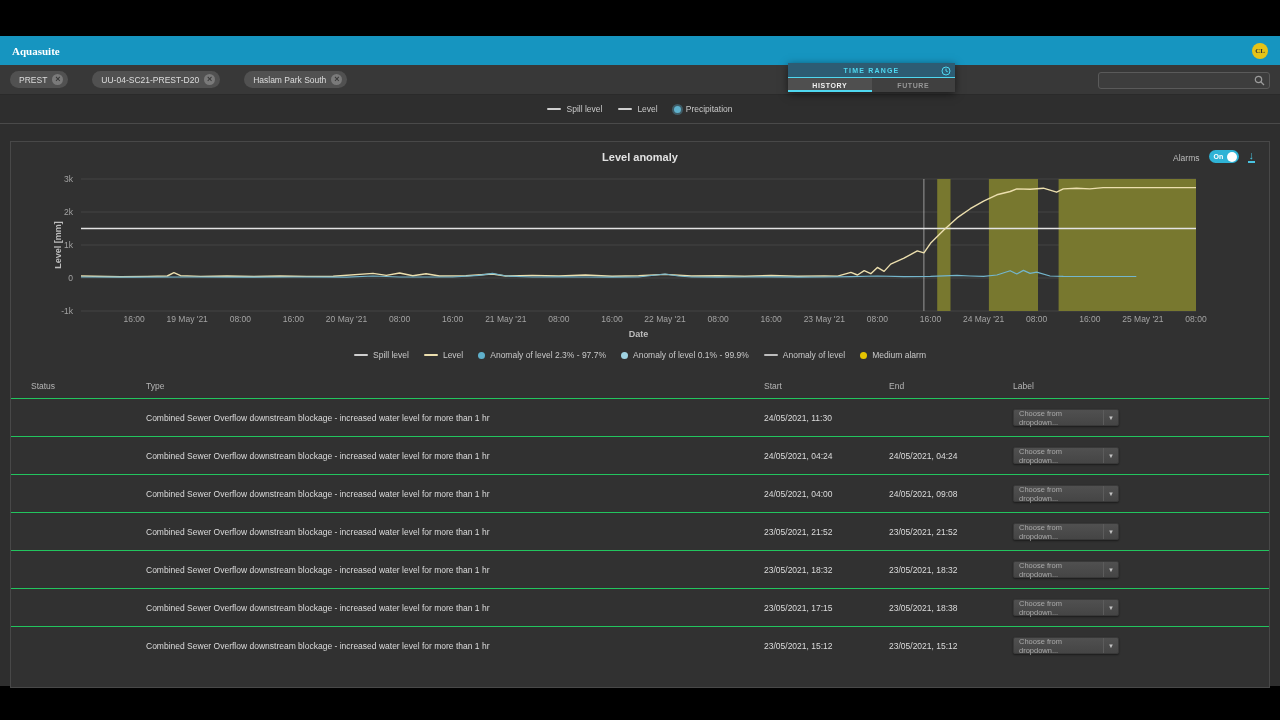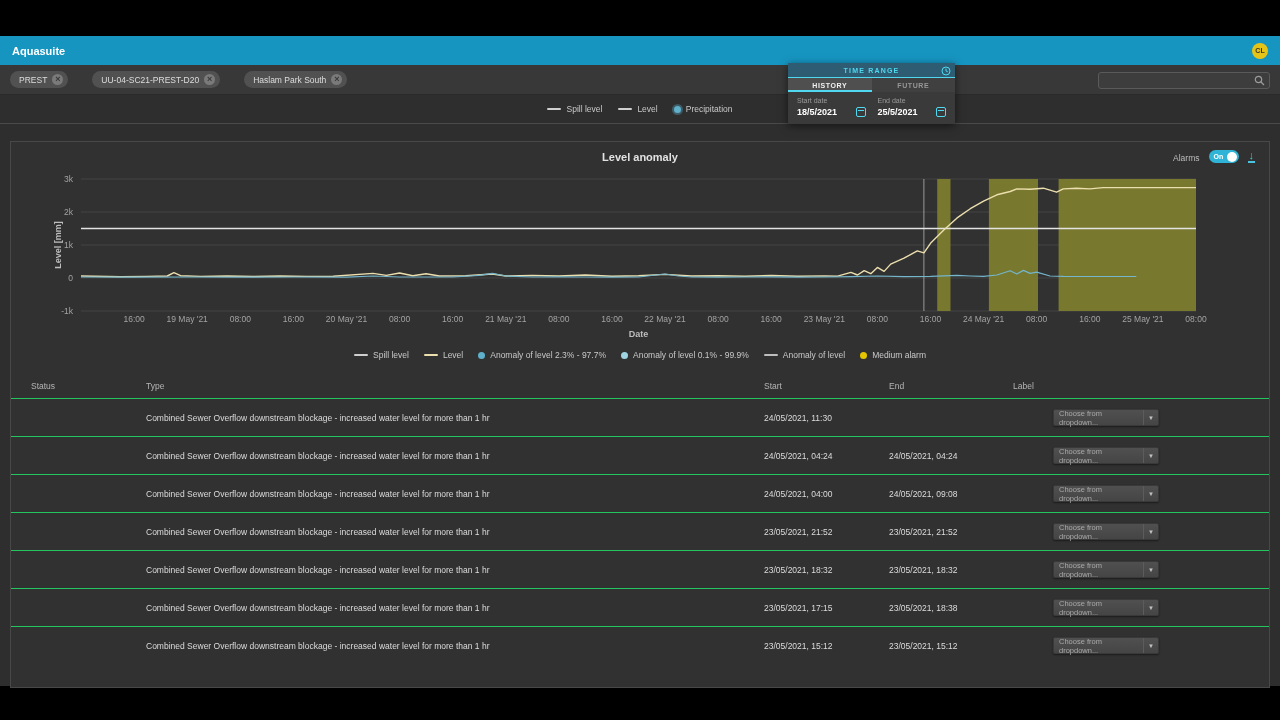--- a/index.html
+++ b/index.html
@@ -1,21 +1,21 @@
 <!DOCTYPE html>
 <html><head>
 <meta charset="utf-8">
 <style>
   * { margin:0; padding:0; box-sizing:border-box; }
   html,body { width:1280px; height:720px; background:#000; font-family:"Liberation Sans", sans-serif; overflow:hidden; }
   .stage { position:relative; width:1280px; height:720px; background:#000; overflow:hidden; }
   .app { position:absolute; left:0; top:36px; width:1280px; height:650px; background:#2e2e2e; }
 
   
-  .topbar { height:29px; background:#1695c0; display:flex; align-items:center; justify-content:space-between; padding:0 12px; }
+  .topbar { height:29px; background:#1695c0; display:flex; align-items:center; justify-content:space-between; padding:0 12px;font-family:Liberation Serif, serif; }
   .app-title { color:#fff; font-size:11px; font-weight:bold; }
   .avatar { width:16px; height:16px; border-radius:50%; background:#e6c317; color:#333; font-size:7px; font-weight:bold; display:flex; align-items:center; justify-content:center; cursor:pointer; }
 
   
   .toolbar { height:30px; background:#383838; display:flex; align-items:center; padding:0 10px; gap:6px; position:relative; border-bottom:1px solid #2a2a2a; }
   .chip { background:#515151; border-radius:9px; height:17px; display:inline-flex; align-items:center; gap:5px; padding:0 5px 0 9px; color:#ddd; font-size:8.5px; cursor:pointer; }
   .chip-x { width:11px; height:11px; border-radius:50%; background:#7a7a7a; color:#383838; font-size:9px; line-height:11px; display:flex; align-items:center; justify-content:center; font-weight:bold; }
   .search { position:absolute; right:10px; top:7px; width:172px; height:17px; background:#3d3d3d; border:1px solid #5a5a5a; border-radius:3px; display:flex; align-items:center; padding:0 4px; }
   .search input { flex:1; background:transparent; border:none; outline:none; color:#ddd; font-size:8.5px; min-width:0; }
 
@@ -59,21 +59,21 @@
   #chart-svg .tick { font-size:8.5px; fill:#a3a3a3; font-family:"Liberation Sans", sans-serif; }
   #chart-svg .axis { font-size:9px; fill:#bdbdbd; font-weight:bold; font-family:"Liberation Sans", sans-serif; }
 
   .chart-legend { display:flex; justify-content:center; align-items:center; gap:15px; height:22px; }
 
   
   .table { margin-top:8px; }
   .trow { display:grid; grid-template-columns:115px 618px 125px 124px 1fr; align-items:center; height:38px; border-top:1px solid #22c55e; padding-left:20px; font-size:8.5px; color:#dcdcdc; }
   .trow.thead { height:24px; border-top:none; color:#b5b5b5; }
   .dot { width:8px; height:8px; border-radius:50%; background:#e5c400; margin-left:8px; }
-  .dropdown { width:106px; height:17px; background:linear-gradient(#505050,#454545); border:1px solid #393939; border-radius:2px; display:flex; align-items:center; justify-content:space-between; padding:0 0 0 5px; color:#a9a9a9; font-size:7.5px; box-shadow:0 1px 2px rgba(0,0,0,.45); cursor:pointer;margin-left:40px; }
+  .dropdown { width:106px; height:17px; background:linear-gradient(#505050,#454545); border:1px solid #393939; border-radius:2px; display:flex; align-items:center; justify-content:space-between; padding:0 0 0 5px; color:#a9a9a9; font-size:7.5px; box-shadow:0 1px 2px rgba(0,0,0,.45); cursor:pointer; }
   .caret { font-size:6px; color:#c2c2c2; border-left:1px solid #5c5c5c; padding:0 4px; align-self:stretch; display:flex; align-items:center; }
 </style>
 </head>
 <body>
 
 <div class="stage">
   <div class="app">
 
     <div class="topbar">
       <span class="app-title">Aquasuite</span>
@@ -109,36 +109,20 @@
         <span>TIME RANGE</span>
         <svg class="tp-clock" width="10" height="10" viewBox="0 0 10 10">
           <circle cx="5" cy="5" r="4" fill="none" stroke="#4fd8f0" stroke-width="1"></circle>
           <line x1="5" y1="5" x2="5" y2="2.6" stroke="#4fd8f0" stroke-width="1"></line>
           <line x1="5" y1="5" x2="6.8" y2="5.8" stroke="#4fd8f0" stroke-width="1"></line>
         </svg>
       </div>
       <div class="tp-tabs">
         <span class="tp-tab active">HISTORY</span>
         <span class="tp-tab">FUTURE</span>
-      </div>
-      <div class="tp-body">
-        <div class="tp-field">
-          <div class="tp-label">Start date</div>
-          <div class="tp-value-row">
-            <span class="tp-value">18/5/2021</span>
-            <span class="cal-icon"></span>
-          </div>
-        </div>
-        <div class="tp-field">
-          <div class="tp-label">End date</div>
-          <div class="tp-value-row">
-            <span class="tp-value">25/5/2021</span>
-            <span class="cal-icon"></span>
-          </div>
-        </div>
       </div>
     </div>
 
     <div class="top-legend" id="top-legend">
         <span class="lg-item">
           <span class="lg-line" style="background: rgb(207, 207, 207);"></span>
           <span>Spill level</span>
         </span>
         <span class="lg-item">
           <span class="lg-line" style="background: rgb(207, 207, 207);"></span>

